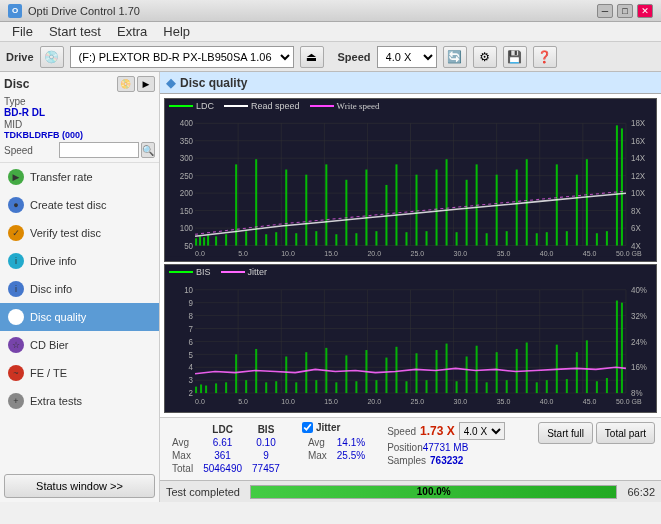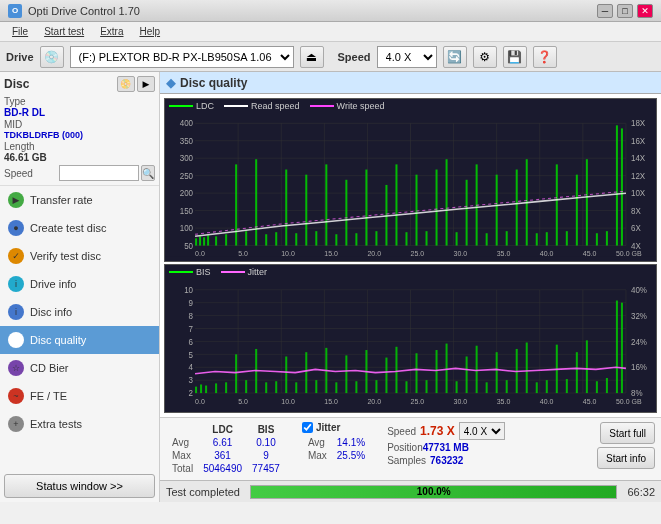--- a/index.html
+++ b/index.html
@@ -9,21 +9,21 @@
     .titlebar { background: linear-gradient(to bottom, #e8e8e8, #d0d0d0); height: 22px; display: flex; align-items: center; justify-content: space-between; padding: 0 8px; border-bottom: 1px solid #aaa; }
     .titlebar-left { display: flex; align-items: center; gap: 6px; }
     .titlebar-icon { width: 14px; height: 14px; background: #4a90d9; border-radius: 2px; display: flex; align-items: center; justify-content: center; color: white; font-size: 8px; font-weight: bold; }
     .titlebar-title { font-size: 11px; color: #333; }
     .titlebar-controls { display: flex; gap: 4px; }
     .titlebar-btn { width: 16px; height: 14px; background: #c0c0c0; border: 1px solid #888; border-radius: 2px; display: flex; align-items: center; justify-content: center; font-size: 9px; cursor: pointer; }
     .titlebar-btn.close { background: #e05; color: white; }
 
     
     .menubar { background: #f0f0f0; height: 20px; display: flex; align-items: center; padding: 0 4px; border-bottom: 1px solid #ccc; }
-    .menu-item { padding: 2px 8px; cursor: pointer; font-size: 10px; color: #333; text-decoration: underline; }
+    .menu-item { padding: 2px 8px; cursor: pointer; font-size: 13px; color: #333; }
 
     
     .drive-toolbar { background: #e8e8e8; height: 30px; display: flex; align-items: center; padding: 0 6px; gap: 6px; border-bottom: 1px solid #bbb; }
     .drive-label { font-size: 11px; color: #333; font-weight: bold; }
     .drive-select { height: 22px; font-size: 11px; background: white; border: 1px solid #999; padding: 0 4px; min-width: 200px; }
     .toolbar-icon-btn { width: 24px; height: 22px; background: linear-gradient(to bottom, #f5f5f5, #ddd); border: 1px solid #aaa; border-radius: 2px; display: flex; align-items: center; justify-content: center; cursor: pointer; font-size: 12px; }
     .speed-label { font-size: 11px; color: #333; font-weight: bold; margin-left: 8px; }
     .speed-select { height: 22px; font-size: 11px; background: white; border: 1px solid #999; padding: 0 4px; width: 60px; }
 
     
@@ -85,21 +85,21 @@
 
     
     .stats-section { background: #f5f5f5; border-top: 1px solid #ccc; padding: 4px 6px; display: flex; gap: 8px; align-items: flex-start; }
     .stats-table { font-size: 10px; }
     .stats-table td { padding: 0 4px; }
     .stats-header td { font-weight: bold; color: #333; text-align: center; }
     .stats-row td:first-child { color: #555; }
     .stats-row td { color: #0000cc; text-align: center; }
     .stats-row td:first-child { color: #555; text-align: left; }
 
-    .start-buttons { display: flex; flex-direction: column; gap: 3px; margin-left: auto; align-items: flex-end; }
+    .start-buttons { display: flex; flex-direction: row; gap: 3px; margin-left: auto; align-items: flex-end; }
     .start-btn { height: 22px; background: linear-gradient(to bottom, #f5f5f5, #ddd); border: 1px solid #aaa; border-radius: 3px; font-size: 10px; cursor: pointer; padding: 0 8px; white-space: nowrap; }
   </style>
 </head>
 <body>
 
 <div class="titlebar">
   <div class="titlebar-left">
     <div class="titlebar-icon">O</div>
     <span class="titlebar-title">Opti Drive Control 1.70</span>
   </div>
@@ -152,24 +152,20 @@
       </div>
       <div class="disc-info-table">
         <div class="disc-info-row">
           <span class="disc-info-label">Type</span>
           <span class="disc-info-value">BD-R DL</span>
         </div>
         <div class="disc-info-row">
           <span class="disc-info-label">MID</span>
           <span class="disc-info-value" style="font-size:9px;">TDKBLDRFB (000)</span>
         </div>
-        <div class="disc-info-row">
-          <span class="disc-info-label">Length</span>
-          <span class="disc-info-value black">46.61 GB</span>
-        </div>
         <div class="label-row">
           <span class="disc-info-label">Speed</span>
           <input class="label-input" type="text" style="">
           <div class="label-btn">🔍</div>
         </div>
       </div>
     </div>
 
     <div class="nav-items">
       <div class="nav-item">
@@ -228,21 +224,21 @@
           <div style="display:flex;align-items:center;gap:3px;">
             <div style="width:24px;height:2px;background:#00ff00;"></div>
             <span style="color:#ccc;font-size:9px;">LDC</span>
           </div>
           <div style="display:flex;align-items:center;gap:3px;">
             <div style="width:24px;height:2px;background:#ffffff;"></div>
             <span style="color:#ccc;font-size:9px;">Read speed</span>
           </div>
           <div style="display:flex;align-items:center;gap:3px;">
             <div style="width:24px;height:2px;background:#ff44ff;"></div>
-            <span style="color:#ccc;font-size:9px;">Write speed</span>
+            <span style="color:#ccc;font-size:9px;font-family:Liberation Serif, serif;">Write speed</span>
           </div>
         </div>
         <svg viewBox="0 0 490 140" preserveAspectRatio="none" style="width:100%;height:calc(100% - 18px);display:block;">
 
           <rect width="490" height="140" fill="#1a1a2e"></rect>
 
           <line x1="30" y1="10" x2="460" y2="10" stroke="#333" stroke-width="0.5"></line>
           <line x1="30" y1="27" x2="460" y2="27" stroke="#333" stroke-width="0.5"></line>
           <line x1="30" y1="44" x2="460" y2="44" stroke="#333" stroke-width="0.5"></line>
           <line x1="30" y1="61" x2="460" y2="61" stroke="#333" stroke-width="0.5"></line>
@@ -514,31 +510,31 @@
       <div style="display:flex;flex-direction:column;gap:2px;margin-right:8px;">
         <div style="display:flex;align-items:center;gap:4px;">
           <span style="font-size:10px;color:#555;">Speed</span>
           <span style="font-size:12px;color:#cc2200;font-weight:bold;">1.73 X</span>
           <select style="height:18px;font-size:10px;border:1px solid #aaa;">
             <option>4.0 X</option>
           </select>
         </div>
         <div style="display:flex;align-items:center;gap:0;">
           <span style="font-size:10px;color:#555;">Position</span>
-          <span style="font-size:10px;color:#0000cc;font-weight:bold;">47731 MB</span>
+          <span style="font-size:10px;color:#0000cc;font-weight:normal;">47731 MB</span>
         </div>
         <div style="display:flex;align-items:center;gap:4px;">
           <span style="font-size:10px;color:#555;">Samples</span>
           <span style="font-size:10px;color:#0000cc;font-weight:bold;">763232</span>
         </div>
       </div>
 
       <div class="start-buttons" style="margin-left:auto;">
         <button class="start-btn">Start full</button>
-        <button class="start-btn">Start info</button>
+        <button class="start-btn">Total part</button>
       </div>
     </div>
 
     <div class="bottom-bar">
       <span class="status-text">Test completed</span>
       <div class="progress-bar-container">
         <div class="progress-bar-fill"></div>
         <div class="progress-text">100.0%</div>
       </div>
       <span class="version-text">66:32</span>

